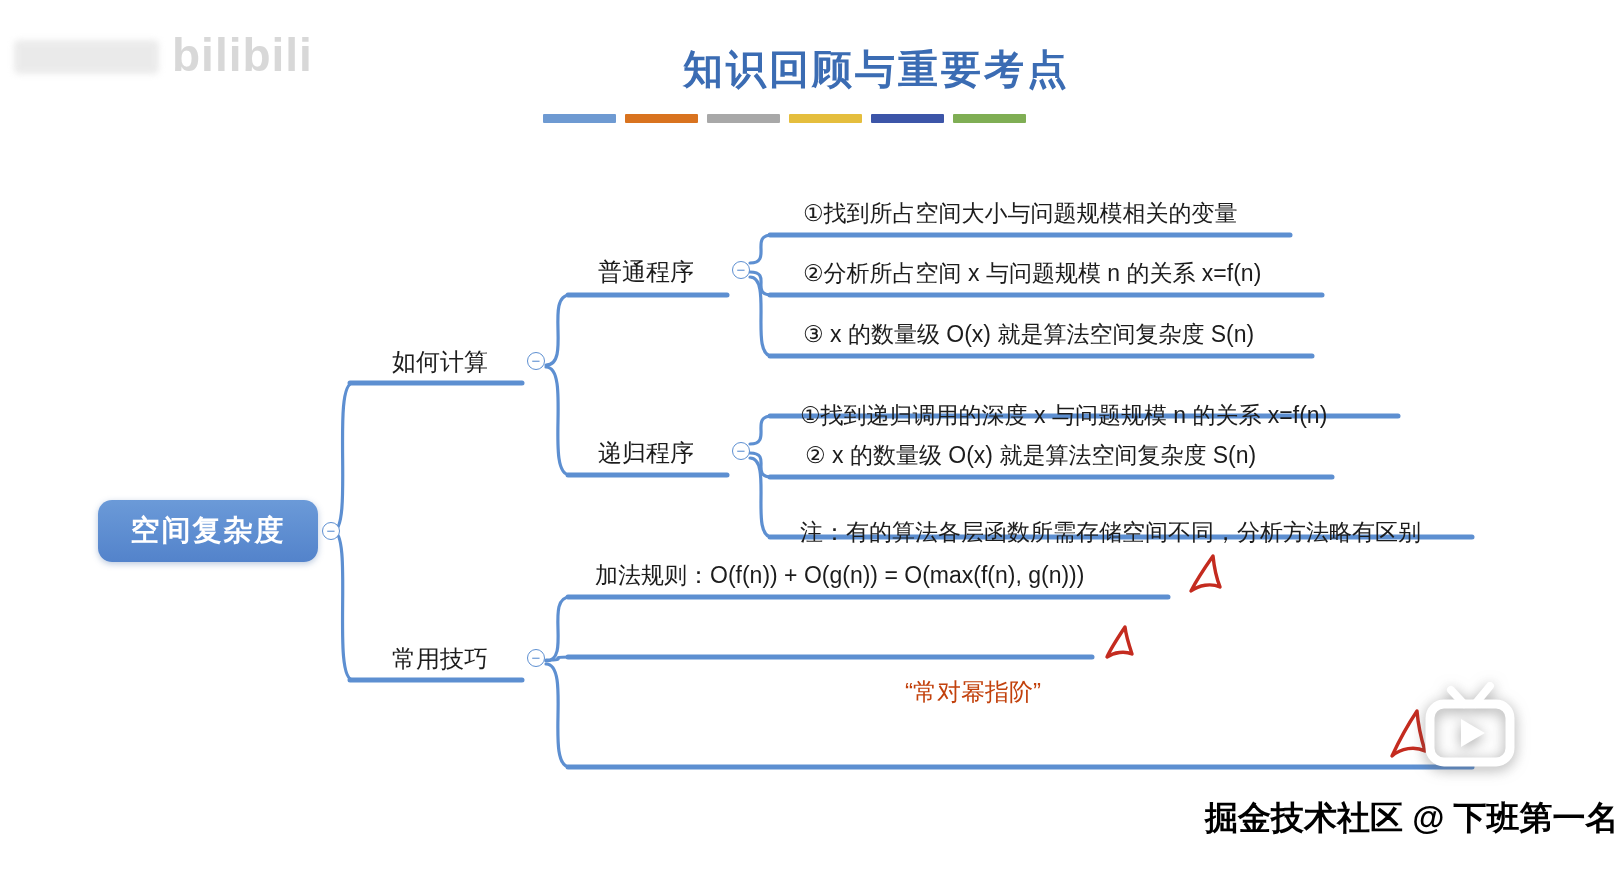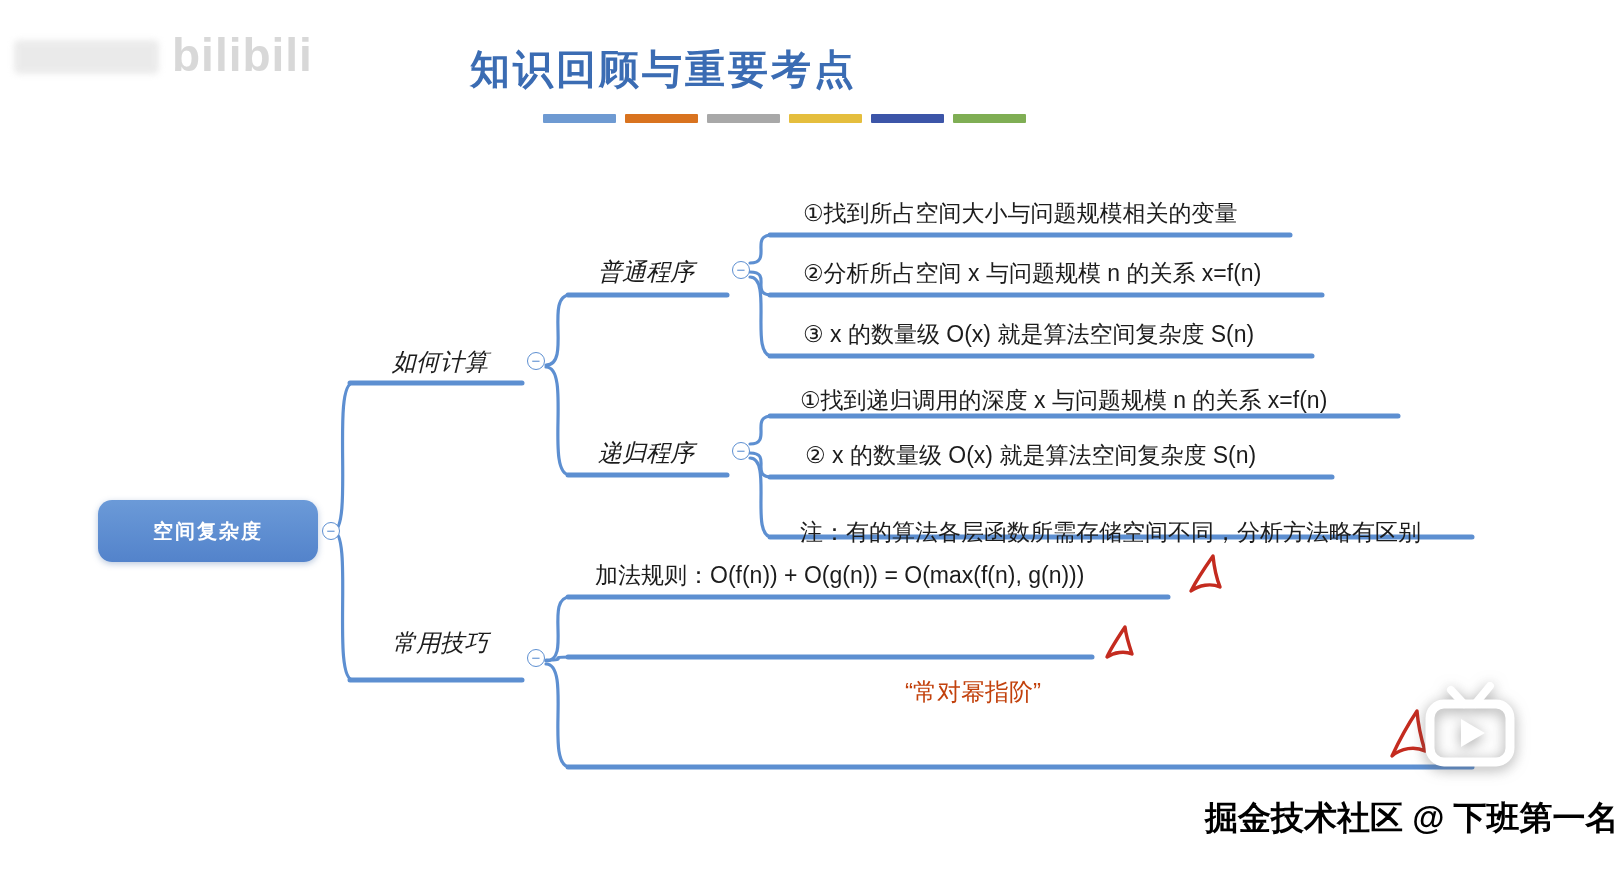--- a/index.html
+++ b/index.html
@@ -1,28 +1,28 @@
 <!DOCTYPE html>
 <html><head>
 <meta charset="utf-8">
 <style>
   html,body{margin:0;padding:0;background:#ffffff;}
   body{font-family:"Liberation Sans","DejaVu Sans",sans-serif;}
   .stage{position:relative;width:1622px;height:876px;background:#ffffff;overflow:hidden;}
   svg.lines{position:absolute;left:0;top:0;z-index:1;}
-  .title{position:absolute;left:470px;top:42px;width:600px;margin:0;text-align:left;
+  .title{position:absolute;left:470px;top:42px;width:600px;margin:0;text-align:right;
          font-size:40px;font-weight:600;letter-spacing:3px;color:#3b6cb3;z-index:3;}
   .bars{position:absolute;left:543px;top:114px;display:flex;gap:9px;z-index:3;}
   .bars span{width:73px;height:9px;border-radius:1px;display:block;}
   .root{position:absolute;left:98px;top:500px;width:220px;height:62px;z-index:3;
         background:linear-gradient(180deg,#6b9ad8,#5383cb);border-radius:14px;
-        color:#fff;font-size:20px;font-weight:bold;letter-spacing:2px;
+        color:#fff;font-size:29px;font-weight:bold;letter-spacing:2px;
         display:flex;align-items:center;justify-content:center;
         box-shadow:0 2px 6px rgba(60,100,160,.35);}
-  .label{position:absolute;font-size:24px;color:#1c1c1c;white-space:nowrap;z-index:3;font-style:italic;}
+  .label{position:absolute;font-size:24px;color:#1c1c1c;white-space:nowrap;z-index:3;}
   .leaf{position:absolute;font-size:23px;color:#1c1c1c;white-space:nowrap;z-index:3;}
   .quote{position:absolute;font-size:24px;color:#c2410c;white-space:nowrap;z-index:3;}
   .collapse{position:absolute;width:18px;height:18px;box-sizing:border-box;z-index:4;
             border:1.5px solid #5d8fd1;border-radius:50%;background:#fff;color:#5d8fd1;
             font-size:15px;line-height:15px;text-align:center;cursor:pointer;}
   .redbox{position:absolute;left:598px;top:712px;width:778px;height:41px;background:#a02015;z-index:3;
           color:#fff;font-size:21px;display:flex;align-items:center;justify-content:center;white-space:nowrap;}
   .wm-blob{position:absolute;left:14px;top:40px;width:145px;height:34px;background:#d7d7d7;
            opacity:.5;border-radius:5px;filter:blur(3px);z-index:2;}
   .watermark{position:absolute;left:172px;top:28px;font-size:46px;font-weight:bold;color:#d2d2d2;
@@ -98,25 +98,25 @@
   <div class="label" style="left:598px;top:256px;">普通程序</div>
   <div class="collapse" style="left:732px;top:261px;">−</div>
 
   <div class="leaf" style="left:803px;top:198px;">①找到所占空间大小与问题规模相关的变量</div>
   <div class="leaf" style="left:803px;top:258px;">②分析所占空间 x 与问题规模 n 的关系 x=f(n)</div>
   <div class="leaf" style="left:803px;top:319px;">③ x 的数量级 O(x) 就是算法空间复杂度 S(n)</div>
 
   <div class="label" style="left:598px;top:437px;">递归程序</div>
   <div class="collapse" style="left:732px;top:442px;">−</div>
 
-  <div class="leaf" style="left:800px;top:385px;text-align:center;">①找到递归调用的深度 x 与问题规模 n 的关系 x=f(n)</div>
+  <div class="leaf" style="left:800px;top:400px;text-align:center;">①找到递归调用的深度 x 与问题规模 n 的关系 x=f(n)</div>
   <div class="leaf" style="left:805px;top:440px;">② x 的数量级 O(x) 就是算法空间复杂度 S(n)</div>
   <div class="leaf" style="left:800px;top:472px;margin-top:45px;">注：有的算法各层函数所需存储空间不同，分析方法略有区别</div>
 
-  <div class="label" style="left:392px;top:627px;">常用技巧</div>
+  <div class="label" style="left:392px;top:643px;">常用技巧</div>
   <div class="collapse" style="left:527px;top:649px;">−</div>
 
   <div class="leaf" style="left:595px;top:560px;">加法规则：O(f(n)) + O(g(n)) = O(max(f(n), g(n)))</div>
   <div class="quote" style="left:905px;top:676px;">“常对幂指阶”</div>
 
   <div class="play">
     <svg width="100" height="100" viewBox="0 0 100 100">
       <g stroke="#ffffff" fill="none" stroke-linecap="round">
         <path d="M 31 14 L 44 28" stroke-width="8"></path>
         <path d="M 70 10 L 55 28" stroke-width="8"></path>

